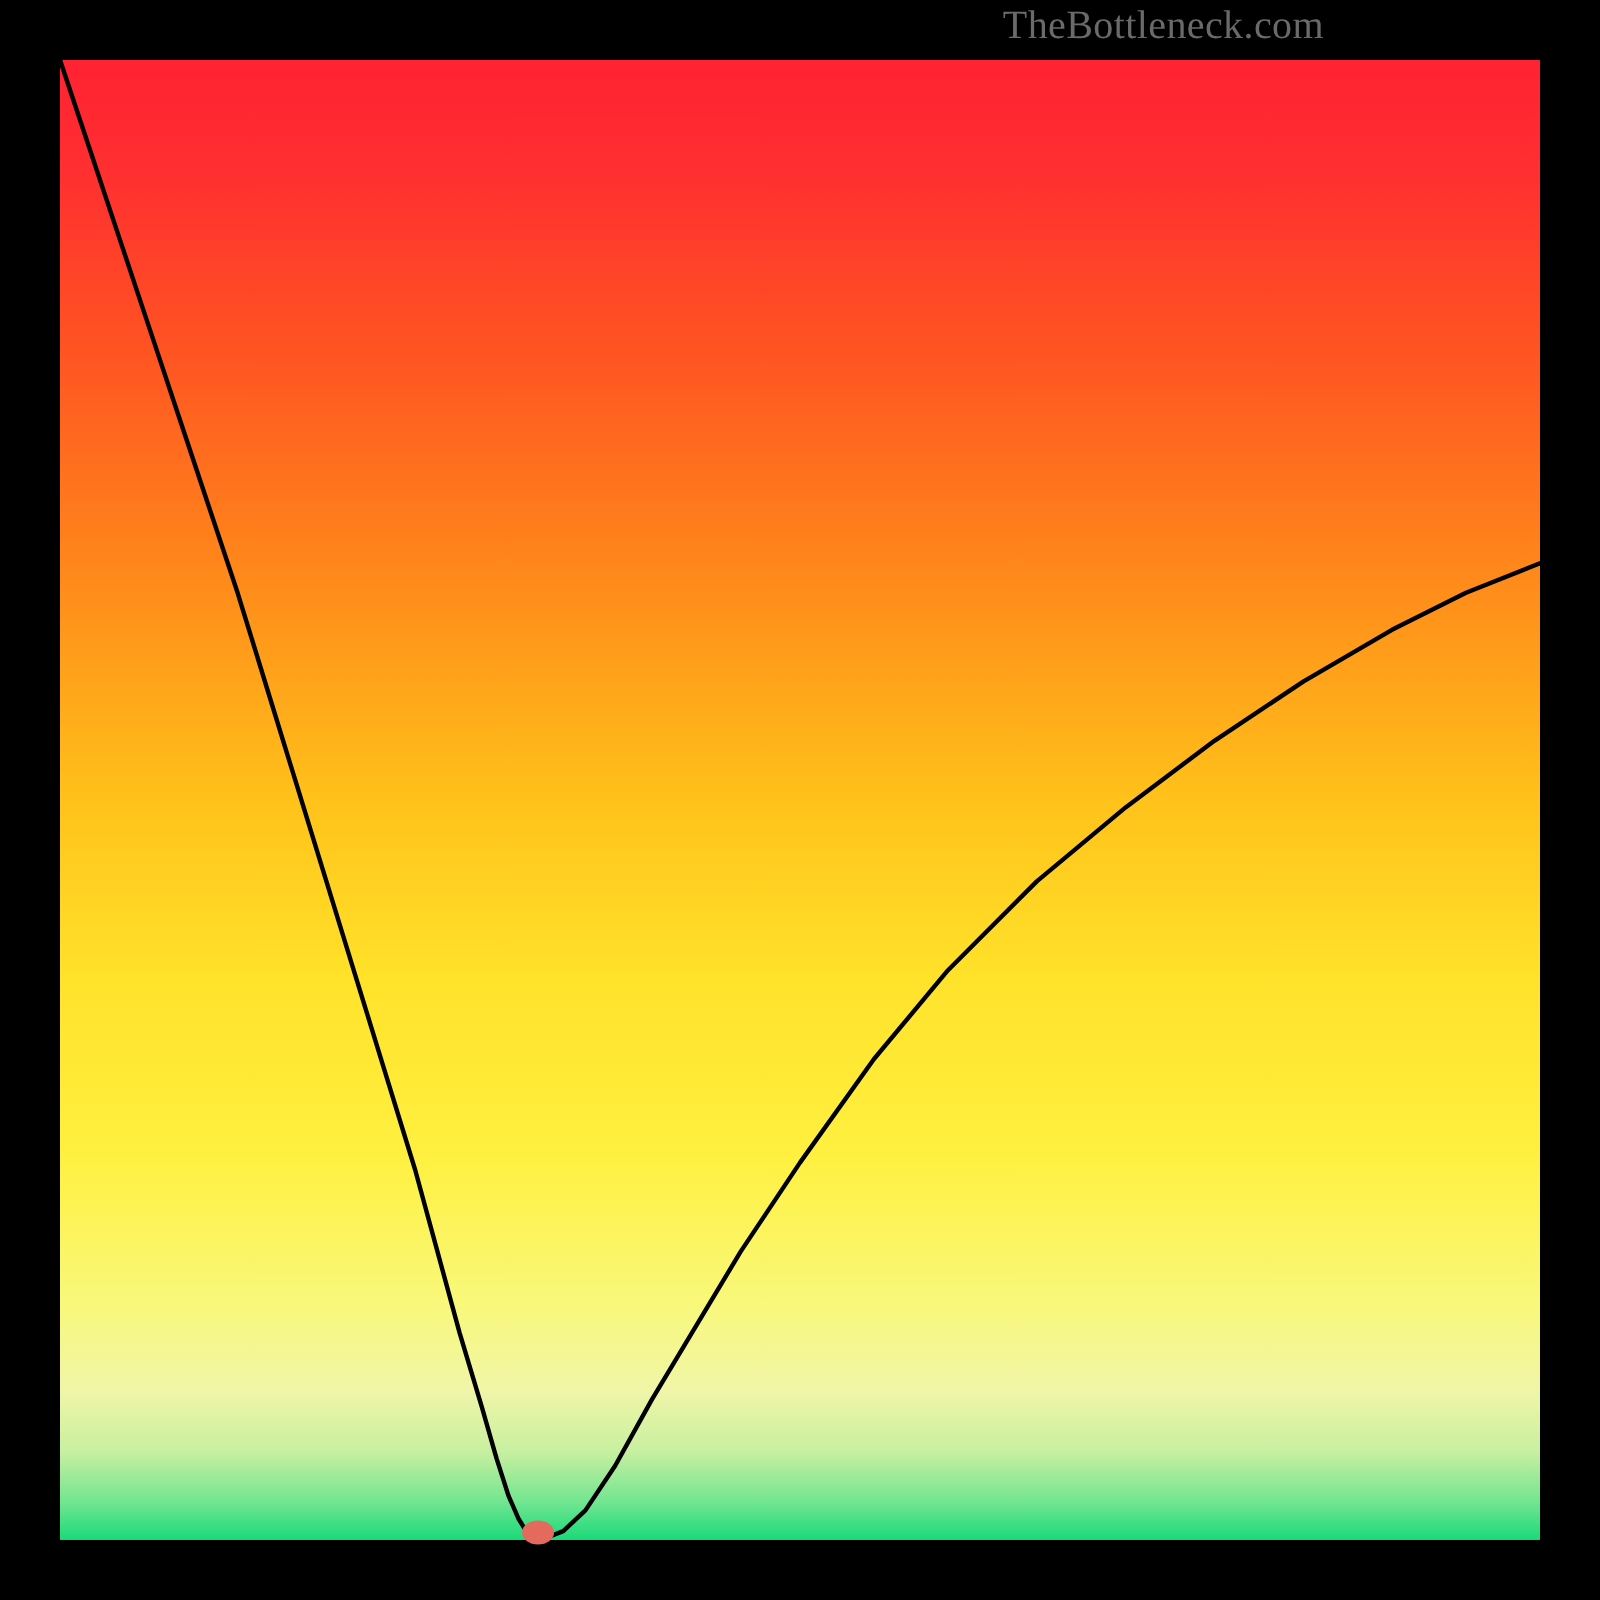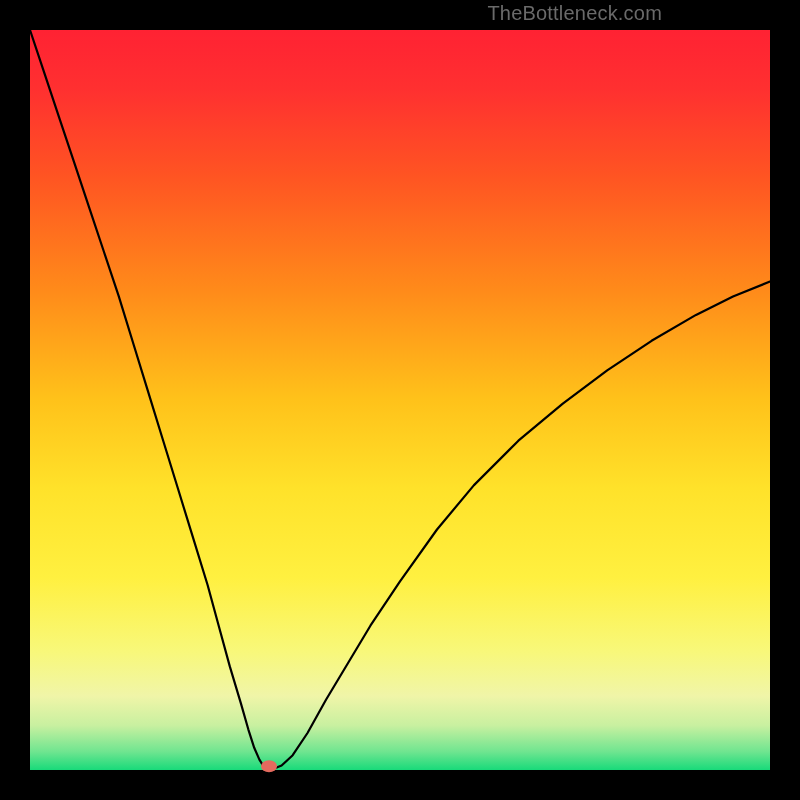--- a/index.html
+++ b/index.html
@@ -9,20 +9,21 @@
     height: 800px;
     overflow: hidden;
     background: #000;
     font-family: Arial, Helvetica, sans-serif;
   }
   .frame {
     position: relative;
     width: 672px;
     height: 800px;
     background: #000;
+    font-family: Liberation Serif, serif;
   }
   .watermark {
     position: absolute;
     top: 2px;
     right: 10px;
     color: #6a6a6a;
     font-size: 20px;
     font-weight: 500;
     letter-spacing: 0.2px;
     user-select: none;

